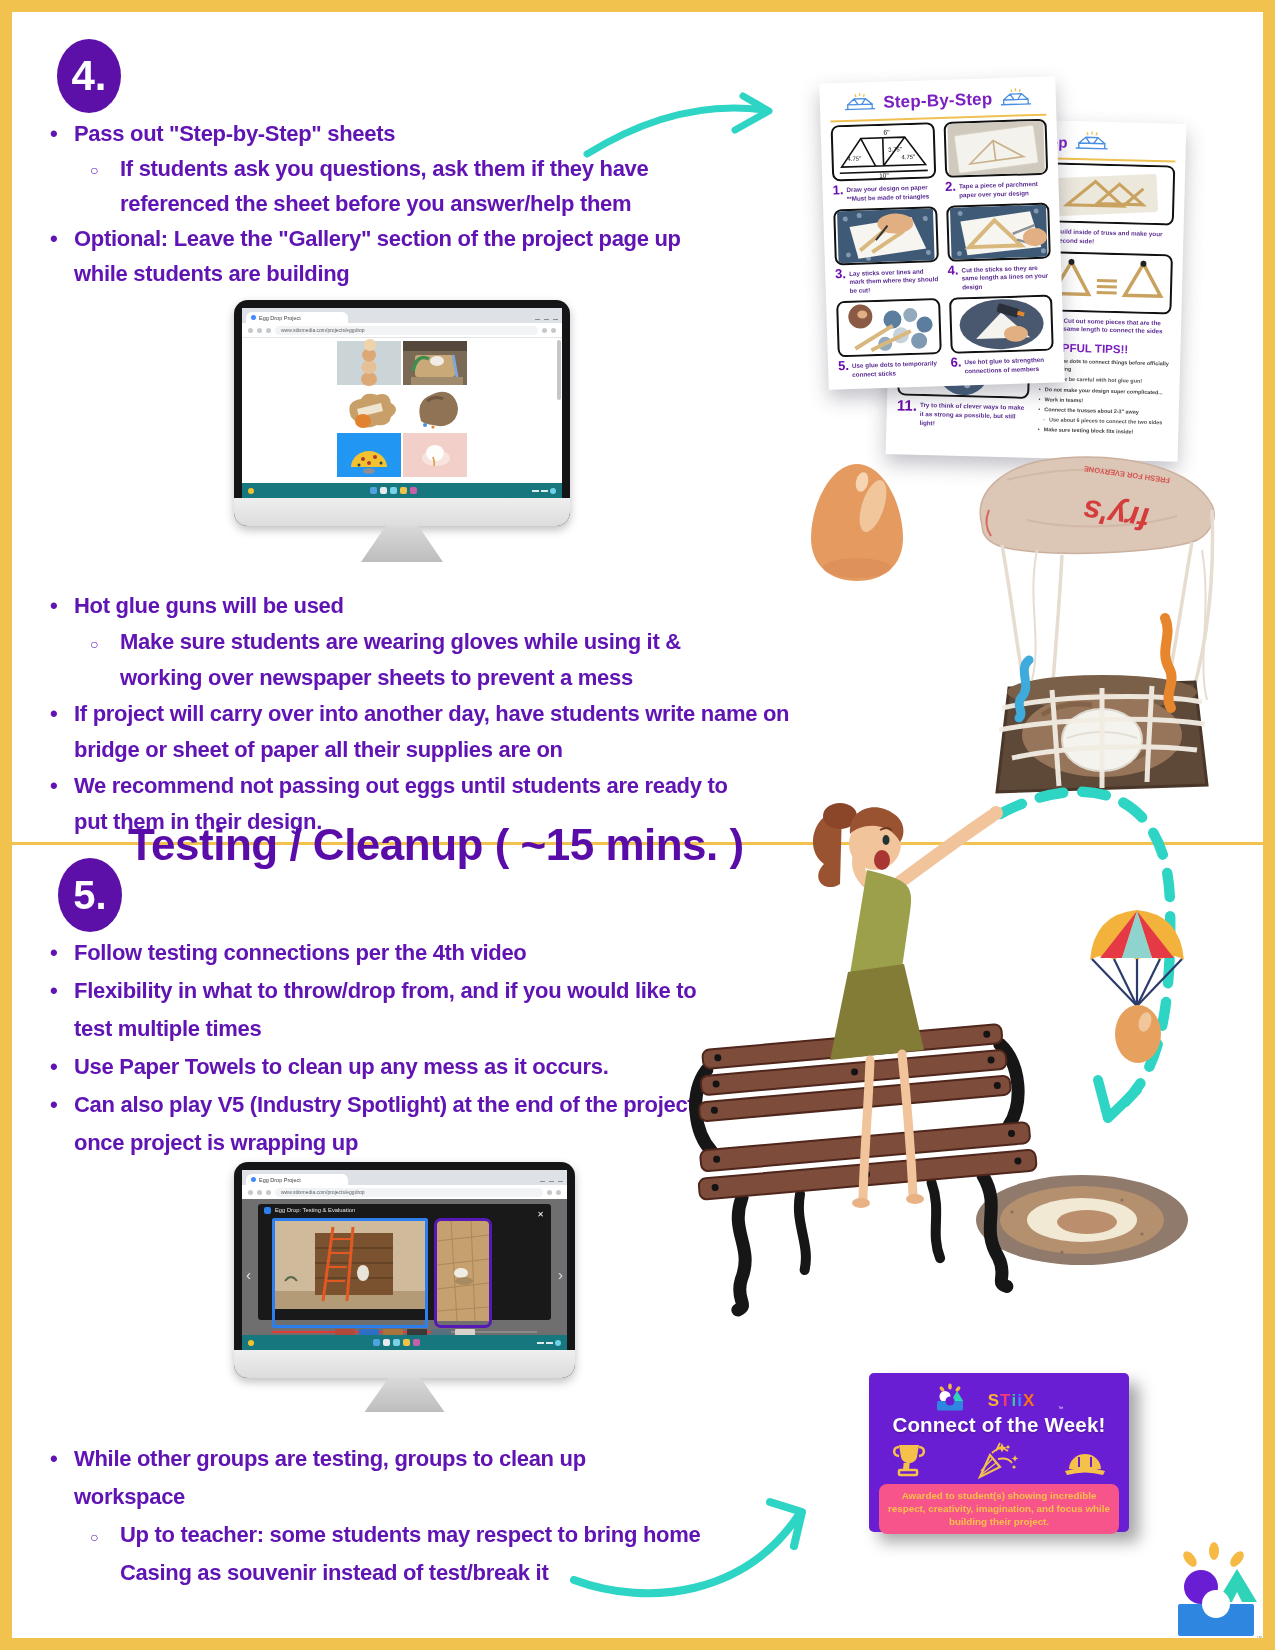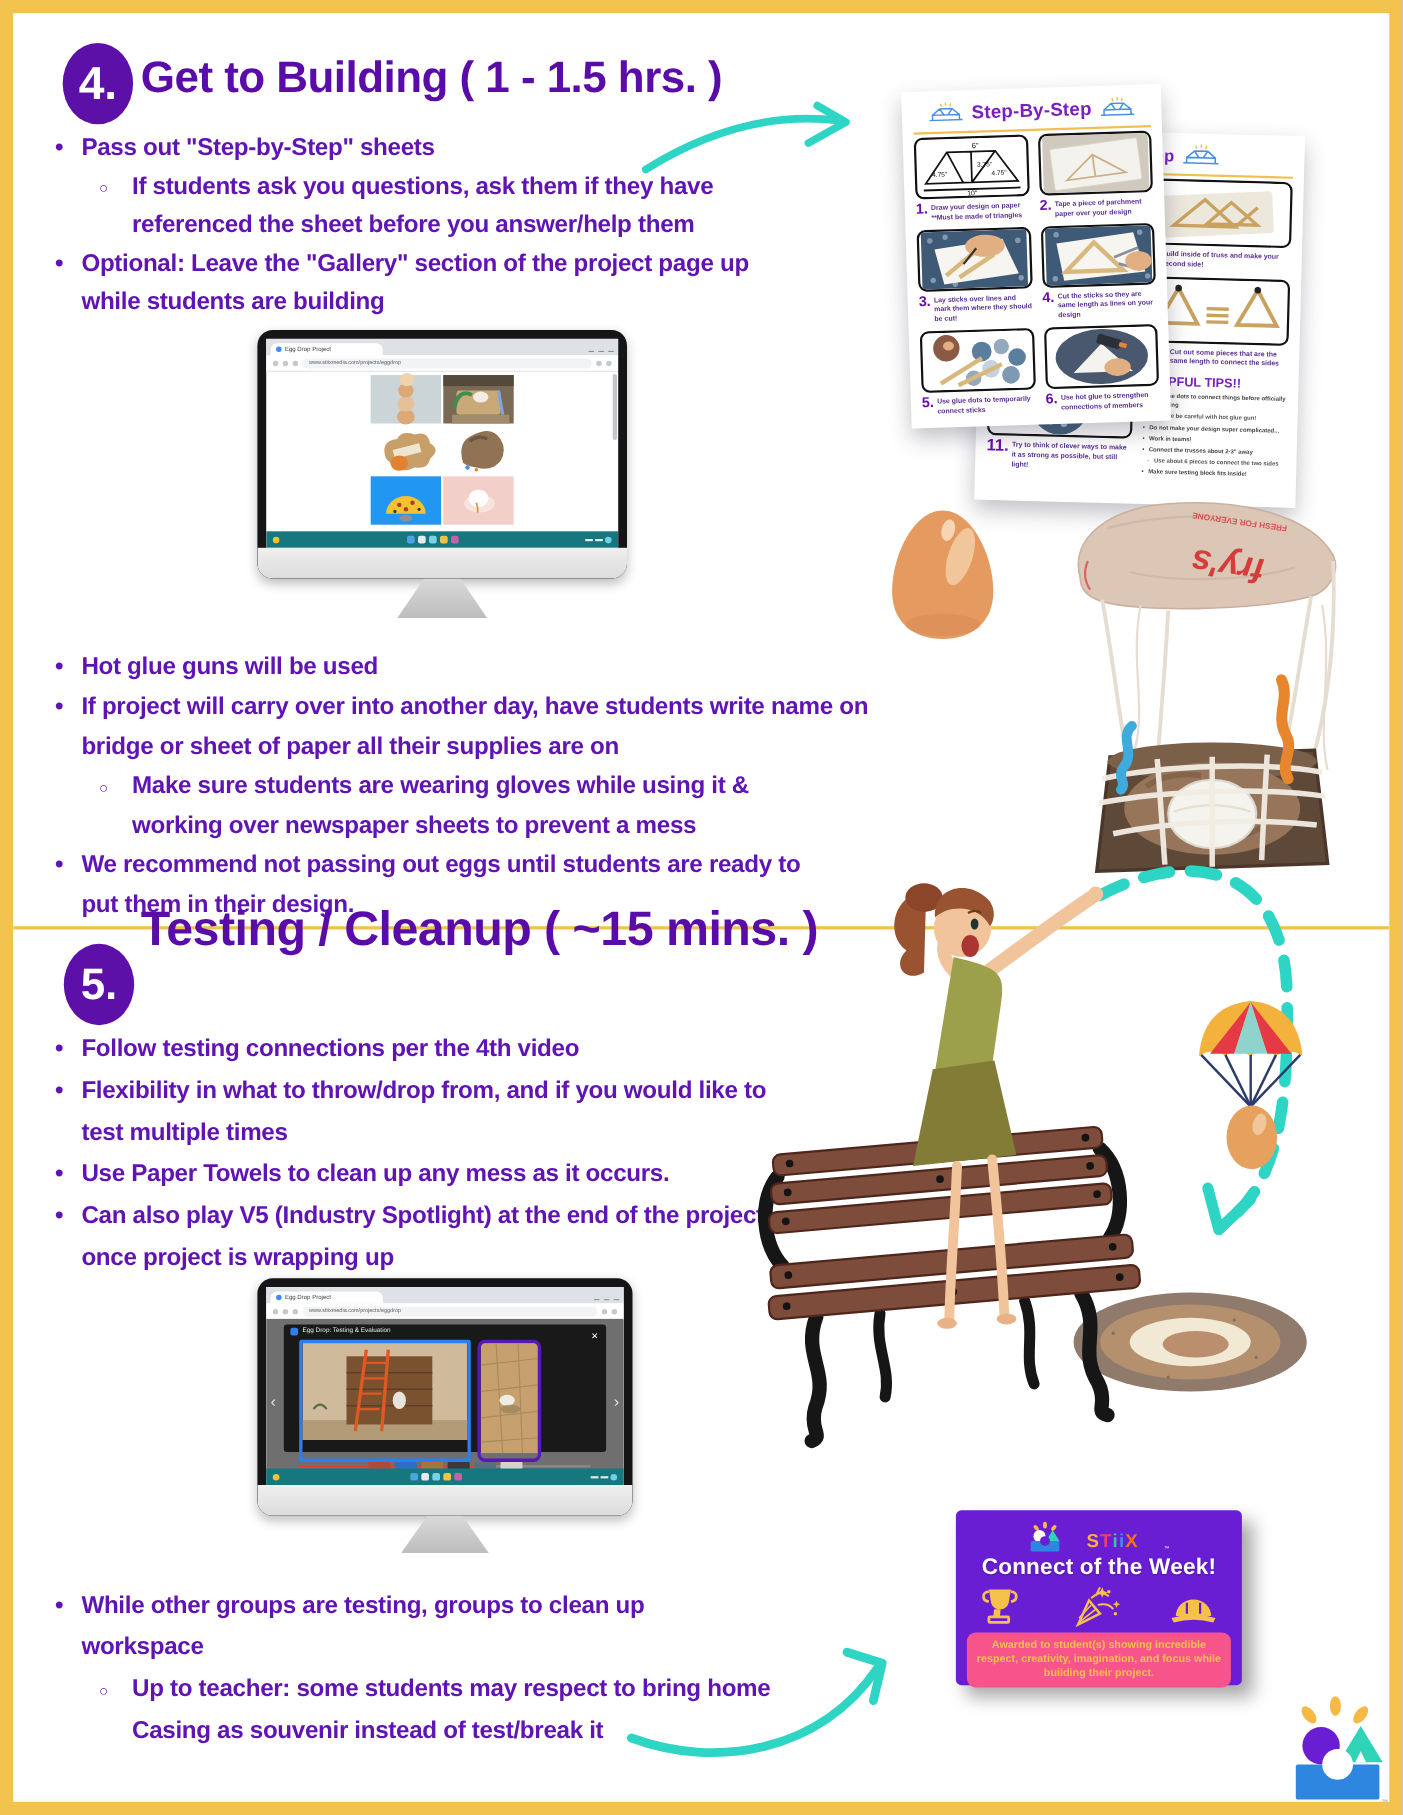--- a/index.html
+++ b/index.html
@@ -103,21 +103,20 @@
   svg{overflow:visible;}
 </style>
 </head>
 <body>
 
 <div class="page">
 
   <div class="badge" id="b4" style="left:45px;top:27px;width:64px;height:74px;font-size:42px;">
       <span>4.</span>
     </div>
-  <div class="h-title" style="left:116px;top:37px;font-size:40px;">Get to Building ( 1 - 1.5 hrs. )</div>
 
   <div class="blist" style="left:26px;top:104px;width:760px;">
     <div class="bi l1"><span class="bt" style="max-width:660px">Pass out "Step-by-Step" sheets</span></div>
     <div class="bi l2"><span class="bt" style="max-width:630px">If students ask you questions, ask them if they have referenced the sheet before you answer/help them</span></div>
     <div class="bi l1"><span class="bt" style="max-width:662px">Optional: Leave the "Gallery" section of the project page up while students are building</span></div>
   </div>
 
   <svg class="abs" style="left:565px;top:82px;" width="212" height="72" viewBox="0 0 212 72">
     <path d="M10,60 Q100,4 188,16" fill="none" stroke="#2ED5C5" stroke-width="7" stroke-linecap="round"></path>
     <path d="M166,2 L192,17 L158,36" fill="none" stroke="#2ED5C5" stroke-width="7" stroke-linecap="round" stroke-linejoin="round"></path>
@@ -441,22 +440,22 @@
             </span>
         </div>
       </div>
       <div class="chin"></div>
     </div>
     <div class="stand" style="width:82px;height:36px;"></div>
   </div>
 
   <div class="blist" style="left:26px;top:576px;width:820px;line-height:36px;">
     <div class="bi l1"><span class="bt" style="max-width:700px">Hot glue guns will be used</span></div>
+    <div class="bi l2"><span class="bt" style="max-width:645px">Make sure students are wearing gloves while using it &amp; working over newspaper sheets to prevent a mess</span></div>
     <div class="bi l1"><span class="bt" style="max-width:752px">If project will carry over into another day, have students write name on bridge or sheet of paper all their supplies are on</span></div>
-    <div class="bi l2"><span class="bt" style="max-width:645px">Make sure students are wearing gloves while using it &amp; working over newspaper sheets to prevent a mess</span></div>
     <div class="bi l1"><span class="bt" style="max-width:692px">We recommend not passing out eggs until students are ready to put them in their design.</span></div>
   </div>
 
   <svg class="abs" style="left:795px;top:448px;" width="100" height="126" viewBox="0 0 100 126">
     <path d="M50,4 C76,4 96,44 96,78 C96,106 76,121 50,121 C24,121 4,106 4,78 C4,44 24,4 50,4 Z" fill="#E59A60"></path>
     <ellipse cx="50" cy="108" rx="34" ry="10" fill="#D2854F" opacity=".35"></ellipse>
     <ellipse cx="66" cy="46" rx="11" ry="27" fill="#F2C69B" transform="rotate(18 66 46)"></ellipse>
     <ellipse cx="55" cy="22" rx="6" ry="10" fill="#F6D6B2" transform="rotate(14 55 22)"></ellipse>
   </svg>
 

